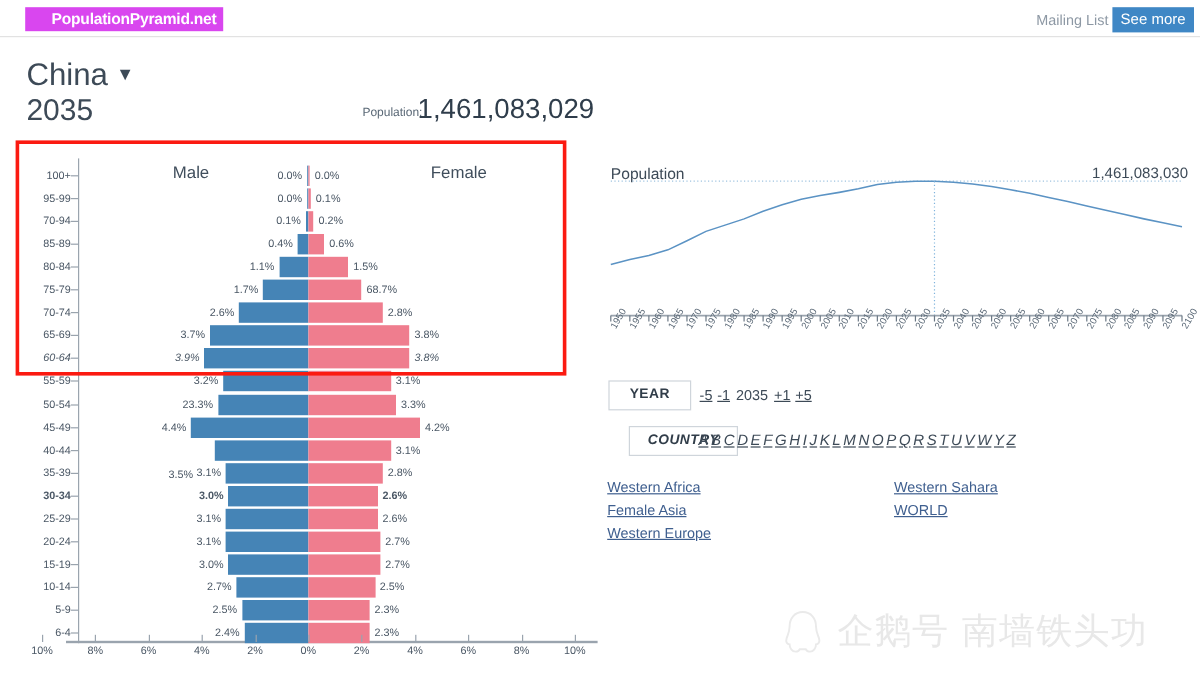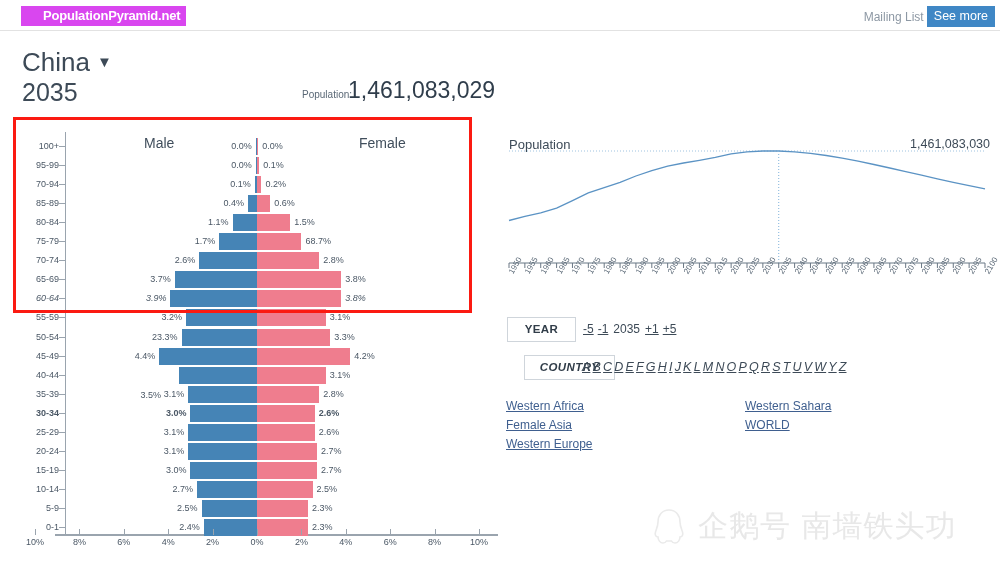--- a/index.html
+++ b/index.html
@@ -373,21 +373,21 @@
       </div>
       <div class="row" style="top: 371.95px;">
         <div class="age-label">5-9</div>
         <div class="tick" style="top: 10px;"></div>
         <div class="bar male" style="width: 55.5px; right: 243px;"></div>
         <div class="bar female" style="width: 51.06px; left: 243px;"></div>
         <div class="val male" style="right: 302.5px;">2.5%</div>
         <div class="val female" style="left: 298.06px;">2.3%</div>
       </div>
       <div class="row" style="top: 391px;">
-        <div class="age-label">0-1</div>
+        <div class="age-label">6-4</div>
         <div class="tick" style="top: 10px;"></div>
         <div class="bar male" style="width: 53.28px; right: 243px;"></div>
         <div class="bar female" style="width: 51.06px; left: 243px;"></div>
         <div class="val male" style="right: 300.28px;">2.4%</div>
         <div class="val female" style="left: 298.06px;">2.3%</div>
       </div>
     </div>
   <div id="xaxis">
       <div class="xtick-mark" style="left: 21px;"></div>
       <div class="xtick-label" style="left: 21px;">10%</div>

